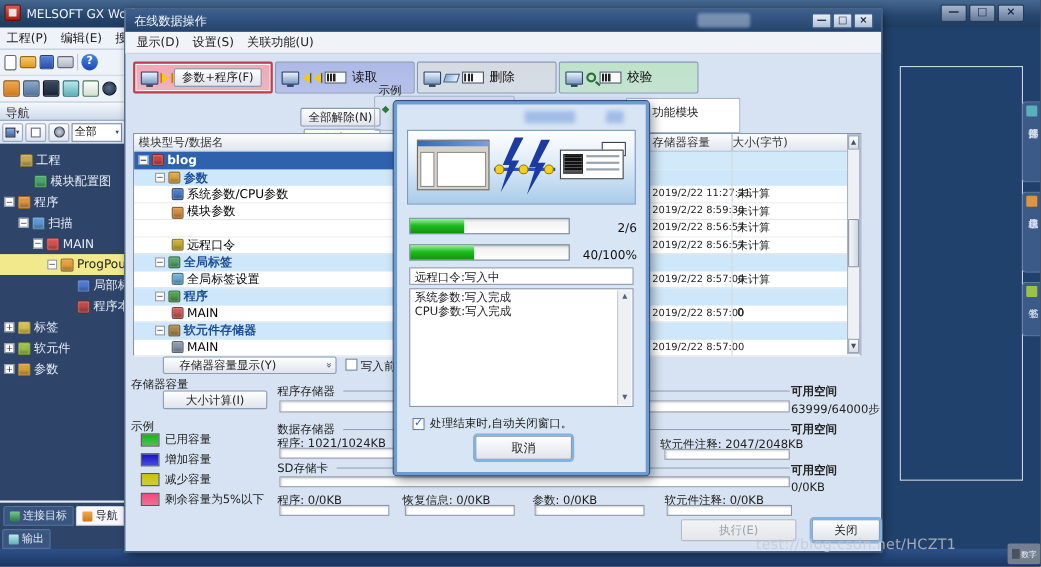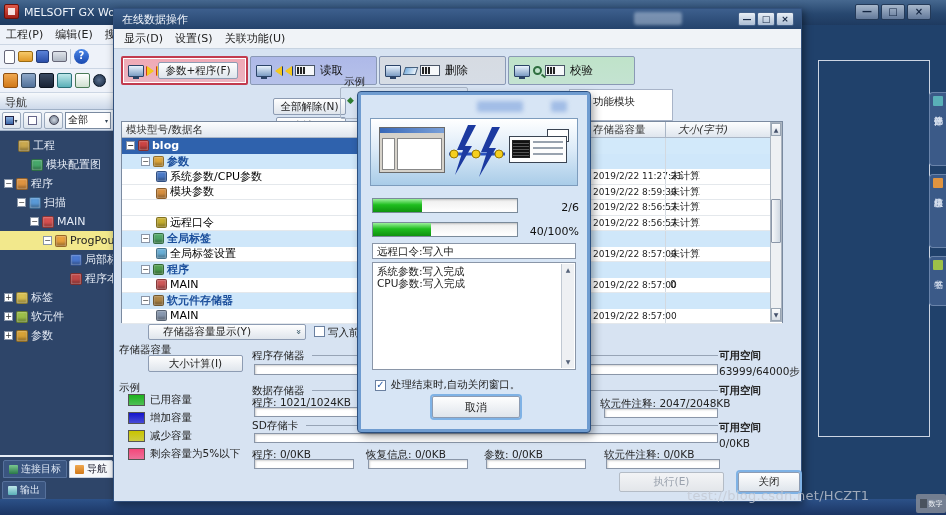--- a/index.html
+++ b/index.html
@@ -373,21 +373,21 @@
     <div class="abs" style="left:226px; top:78px; width:128px; height:32px; border:1px solid #aab6c6; border-radius:2px;"></div>
     <div class="abs txt" style="left:233px; top:86px; font-size:9px; color:#2e7d32;">◆</div>
 
     <div class="abs" style="left:455px; top:80px; width:104px; height:32px; background:#fff; border:1px solid #a8b4c8;"></div>
     <div class="abs txt" style="left:479px; top:86px; font-size:10.5px; color:#222;">功能模块</div>
 
     <div class="abs" id="table-box">
       <div id="table-header">
         <div style="width:468px; padding:1px 4px;">模块型号/数据名</div>
         <div style="width:75px; padding:1px 2px; border-left:1px solid #aab6c6;">存储器容量</div>
-        <div style="width:107px; padding:1px 12px; border-left:1px solid #aab6c6;font-style:italic;">大小(字节)</div>
+        <div style="width:107px; padding:1px 0; border-left:1px solid #aab6c6;">大小(字节)</div>
       </div>
       <div id="table-rows">
           <div class="trow selected">
             <div class="c-tree" style="padding-left: 4px;">
               <span class="exp" style="margin-right: 3px;">−</span>
               <span class="sicon" style="background: rgb(204, 68, 68);"></span>
               <span class="lbl txt">blog</span>
             </div>
             <div class="c-time txt"></div>
             <div class="c-size txt"></div>

